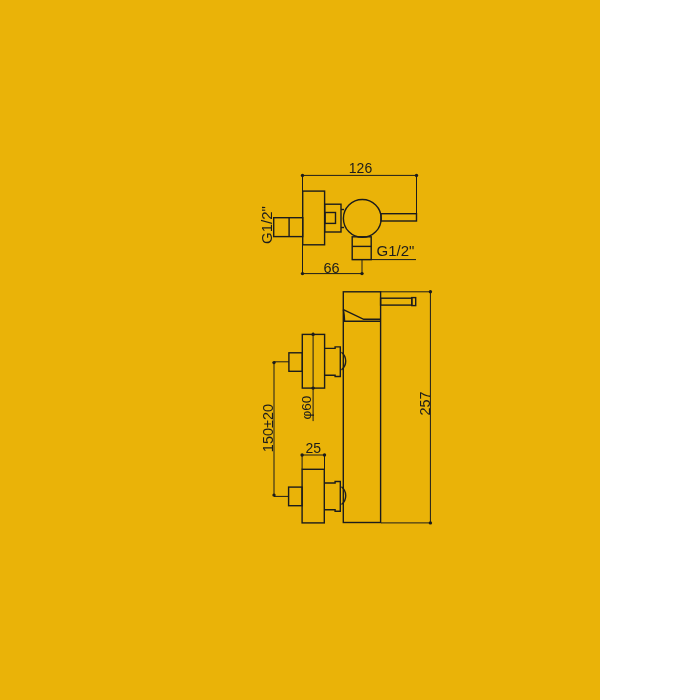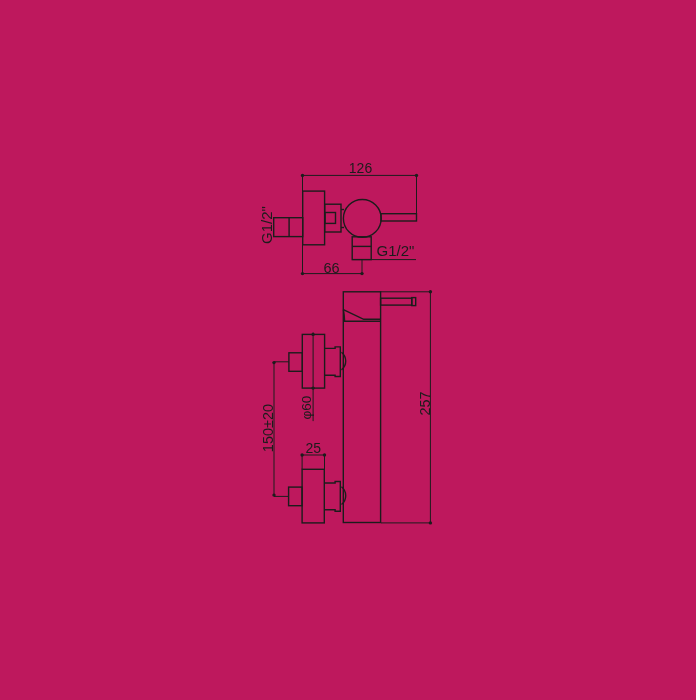--- a/index.html
+++ b/index.html
@@ -1,16 +1,16 @@
 <!DOCTYPE html>
 <html><head>
 <meta charset="utf-8">
 <style>
   html,body{margin:0;padding:0;background:#ffffff;}
-  .wrap{width:696px;height:700px;position:relative;background:#be185d;}
+  .wrap{width:600px;height:700px;position:relative;background:#eab308;}
   text{font-family:"Liberation Sans", sans-serif; fill:#1c1c1c;}
 </style>
 </head>
 <body>
 <div class="wrap">
 <svg width="700" height="700" viewBox="0 0 700 700" xmlns="http://www.w3.org/2000/svg">
   <g fill="none" stroke="#1c1c1c" stroke-width="1.4">
 
     <g stroke-width="1">
       <line x1="302.5" y1="175.4" x2="416.5" y2="175.4"></line>

